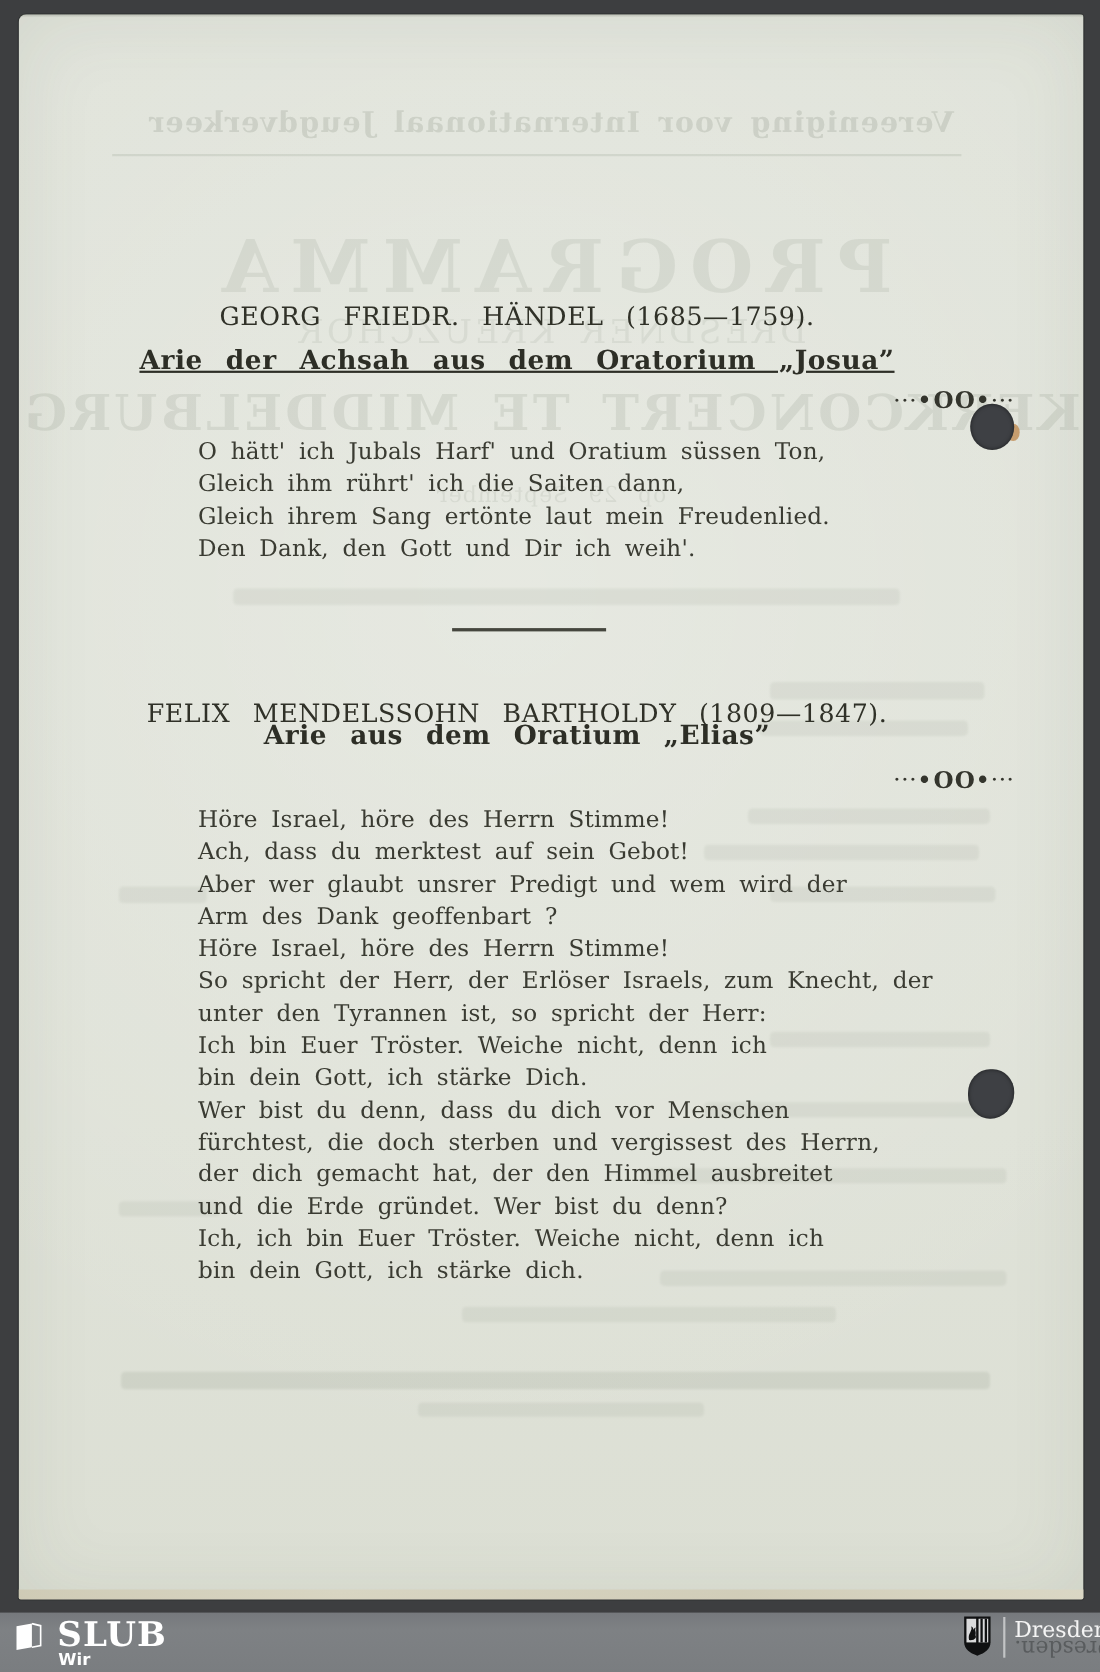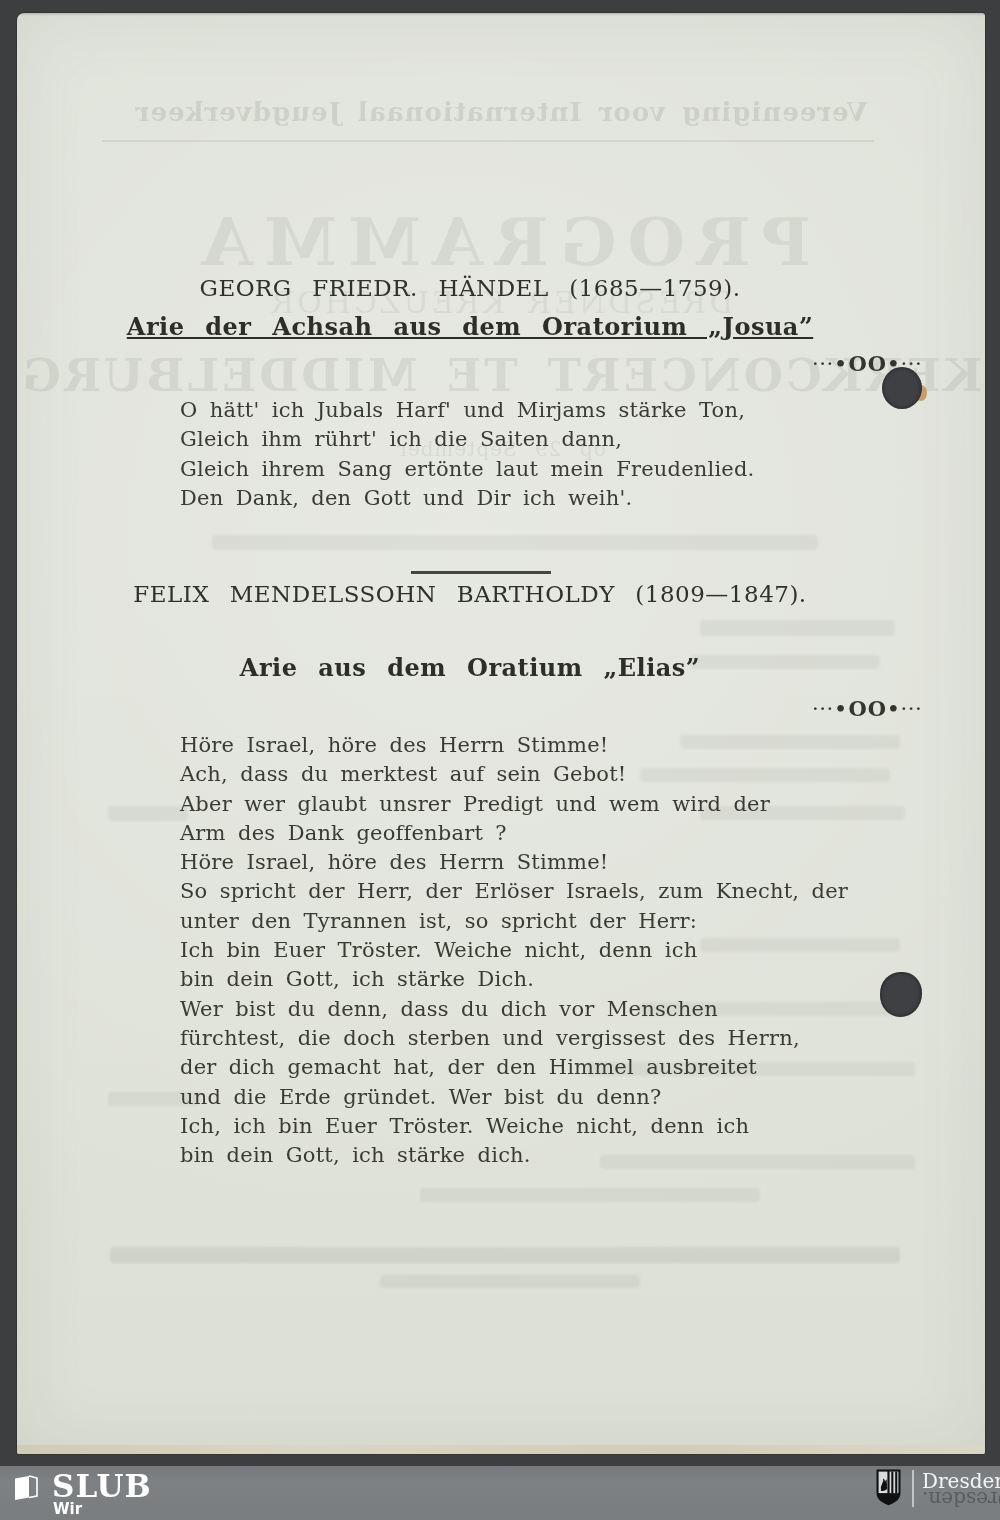--- a/index.html
+++ b/index.html
@@ -93,29 +93,29 @@
     <div class="streak" style="left:403px;top:1175px;width:340px;height:14px;"></div>
     <div class="streak" style="left:93px;top:1234px;width:790px;height:16px;opacity:.11;"></div>
     <div class="streak" style="left:363px;top:1262px;width:260px;height:13px;"></div>
 
     <div class="composer" style="top:262px;">GEORG FRIEDR. HÄNDEL (1685—1759).</div>
     <div class="piece" style="top:299px;text-decoration:underline;">Arie der Achsah aus dem Oratorium „Josua”</div>
     <div class="ornament" style="top:338px;">
       <span class="dots">···</span><span class="bigdot">•</span><span class="rings">OO</span><span class="bigdot">•</span><span class="dots">···</span>
     </div>
     <div class="poem" style="top:383px;">
-      <div>O hätt' ich Jubals Harf' und Mirjams stärke Ton,</div>
+      <div>O hätt' ich Jubals Harf' und Oratium süssen Ton,</div>
       <div>Gleich ihm rührt' ich die Saiten dann,</div>
       <div>Gleich ihrem Sang ertönte laut mein Freudenlied.</div>
       <div>Den Dank, den Gott und Dir ich weih'.</div>
     </div>
 
     <div class="rule-divider"></div>
 
-    <div class="composer" style="top:568px;">FELIX MENDELSSOHN BARTHOLDY (1809—1847).</div>
+    <div class="composer" style="top:623px;">FELIX MENDELSSOHN BARTHOLDY (1809—1847).</div>
     <div class="piece" style="top:640px;">Arie aus dem Oratium „Elias”</div>
     <div class="ornament" style="top:683px;">
       <span class="dots">···</span><span class="bigdot">•</span><span class="rings">OO</span><span class="bigdot">•</span><span class="dots">···</span>
     </div>
     <div class="poem" style="top:718px;">
       <div>Höre Israel, höre des Herrn Stimme!</div>
       <div>Ach, dass du merktest auf sein Gebot!</div>
       <div>Aber wer glaubt unsrer Predigt und wem wird der</div>
       <div>Arm des Dank geoffenbart ?</div>
       <div>Höre Israel, höre des Herrn Stimme!</div>

